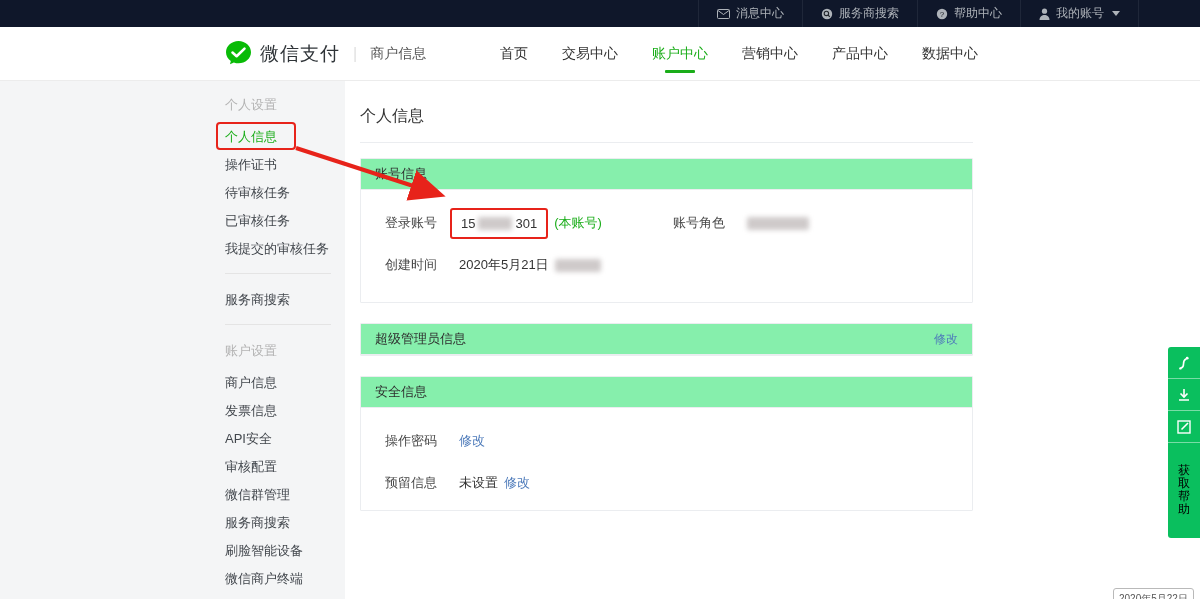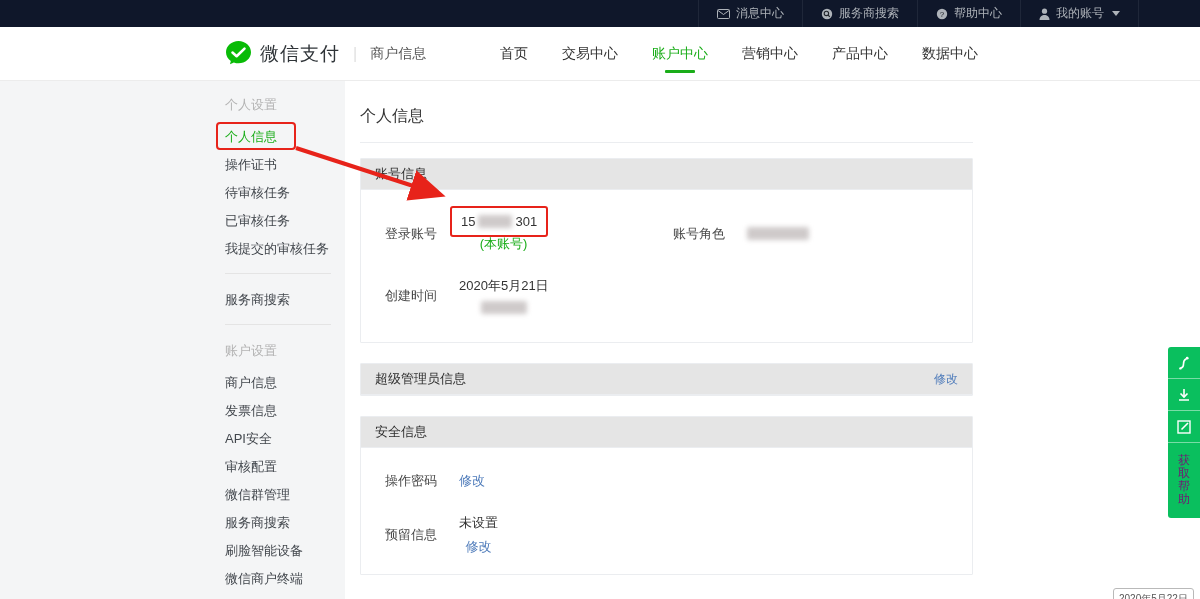--- a/index.html
+++ b/index.html
@@ -41,48 +41,48 @@
   .side-divider { width:106px; border-top:1px solid #e4e4e4; margin:16px 0 18px; }
   .annotation-box { position:absolute; left:-9px; top:-7px; width:80px; height:28px;
     border:2px solid #e7231a; border-radius:4px; pointer-events:none; }
 
   .content { flex:1; background:#fff; padding:19px 0 0 15px; position:relative; }
   .content-inner { width:613px; }
   .page-title { font-size:16px; color:#333; font-weight:normal; margin:6px 0 15px; }
   .title-hr { border:none; border-top:1px solid #ebedf0; margin-bottom:15px; }
 
   .section { border:1px solid #ebedf0; margin-bottom:20px; border-radius:1px; }
-  .section-header { background:#e5e5e5; border-bottom:1px solid #ebedf0; padding:6px 14px;
+  .section-header { background:#86efac; border-bottom:1px solid #ebedf0; padding:6px 14px;
     font-size:13px; color:#2e2e2e; display:flex; align-items:center; }
   .section-body { padding:24px 24px 4px; font-size:13px; }
   .row { display:flex; margin-bottom:24px; align-items:center; }
   .field { display:flex; align-items:center; width:288px; flex-shrink:0; }
   .field.wide { width:auto; }
   .flabel { width:74px; color:#484848; flex-shrink:0; }
-  .fvalue { color:#333; display:flex; align-items:center; gap:6px;flex-direction:column; }
+  .fvalue { color:#333; display:flex; align-items:center; gap:6px; }
   .link { color:#4e7bba; cursor:pointer; text-decoration:none; }
   .edit-right { margin-left:auto; font-size:12px; }
   .green-note { color:#1aad19; }
   .blur { display:inline-block; height:13px; background:#cfcaca; border-radius:2px;
     filter:blur(2.5px); }
   .red-box-value { display:inline-flex; align-items:center; gap:3px; border:2px solid #e7231a;
     border-radius:3px; padding:6px 9px; margin:-8px 0 -8px -9px; }
 
   
   .arrow-overlay { position:absolute; left:288px; top:138px; width:175px; height:72px;
     pointer-events:none; z-index:5; }
 
   
   .help-widget { position:absolute; right:0; top:347px; width:32px; background:#0abf5e;
     border-radius:3px 0 0 3px; overflow:hidden; z-index:6; }
   .hw-btn { height:32px; display:flex; align-items:center; justify-content:center;
     border-bottom:1px solid rgba(255,255,255,.45); cursor:pointer; }
   .hw-label { padding:7px 0 8px; cursor:pointer; }
-  .hw-label-inner { display:block; width:13px; margin:4px auto; font-size:12px; line-height:13px;
-    color:#701a75; word-break:break-all; text-align:center; }
+  .hw-label-inner { display:block; width:13px; margin:14px auto; font-size:12px; line-height:13px;
+    color:#000000; word-break:break-all; text-align:center; }
 
   
   .mini-tooltip { position:absolute; left:1113px; top:588px; background:#fff;
     border:1px solid #b9b9b9; border-radius:3px; padding:3px 5px; font-size:10px;
     color:#555; white-space:nowrap; z-index:4; }
 </style>
 </head>
 <body>
 
 <div class="topbar">

